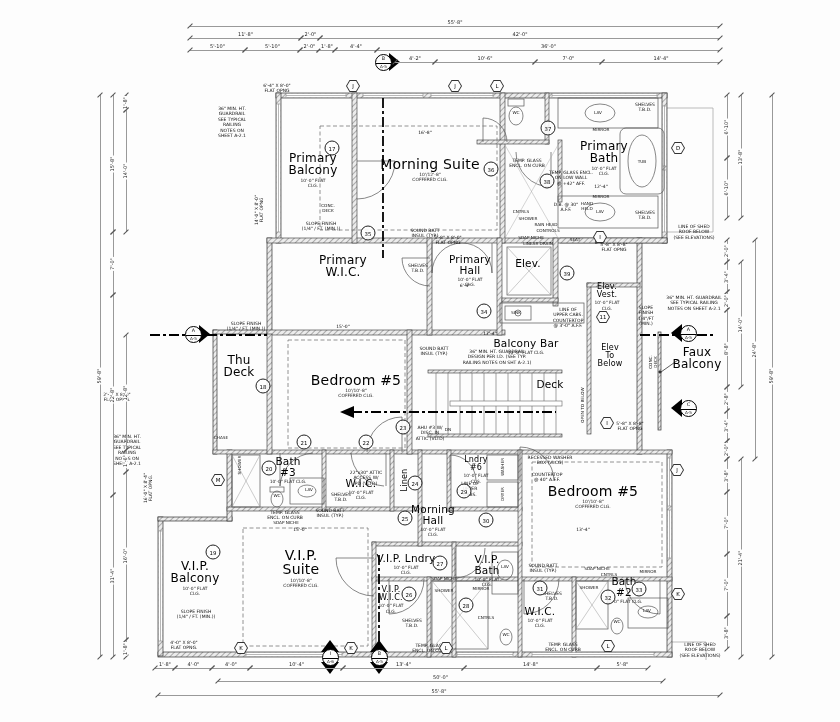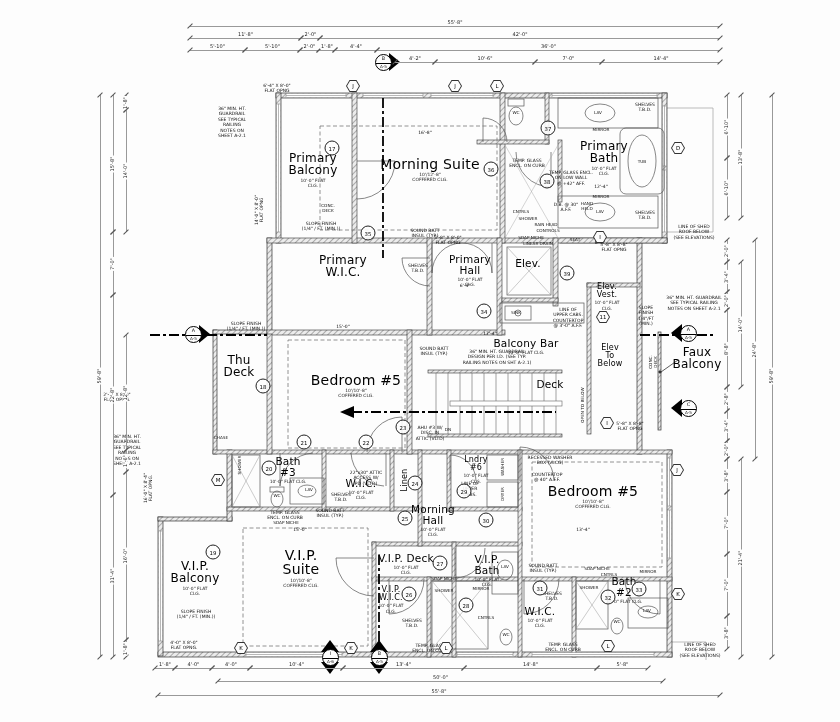--- a/index.html
+++ b/index.html
@@ -335,21 +335,21 @@
         <span class="clg">10'-0" FLAT
 CLG.</span>
       </div>
       <div class="room lg" style="left: 301px; top: 568px;">
         <span class="nm">V.I.P.
 Suite</span>
         <span class="clg">10'/10'-8"
 COFFERED CLG.</span>
       </div>
       <div class="room md" style="left: 406px; top: 564px;">
-        <span class="nm">V.I.P. Deck</span>
+        <span class="nm">V.I.P. Lndry</span>
         <span class="clg">10'-0" FLAT
 CLG.</span>
       </div>
       <div class="room sm" style="left: 391px; top: 600px;">
         <span class="nm">V.I.P.
 W.I.C.</span>
         <span class="clg">10'-0" FLAT
 CLG.</span>
       </div>
       <div class="room md" style="left: 487px; top: 570px;">

